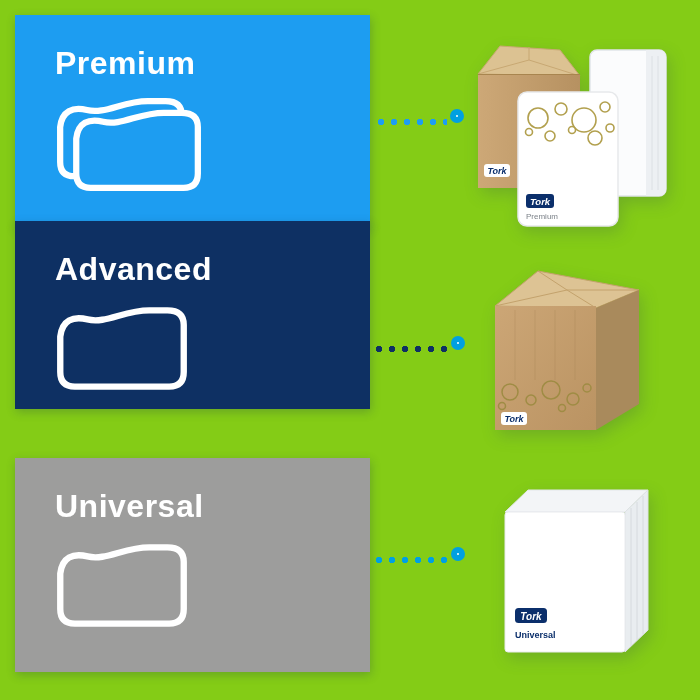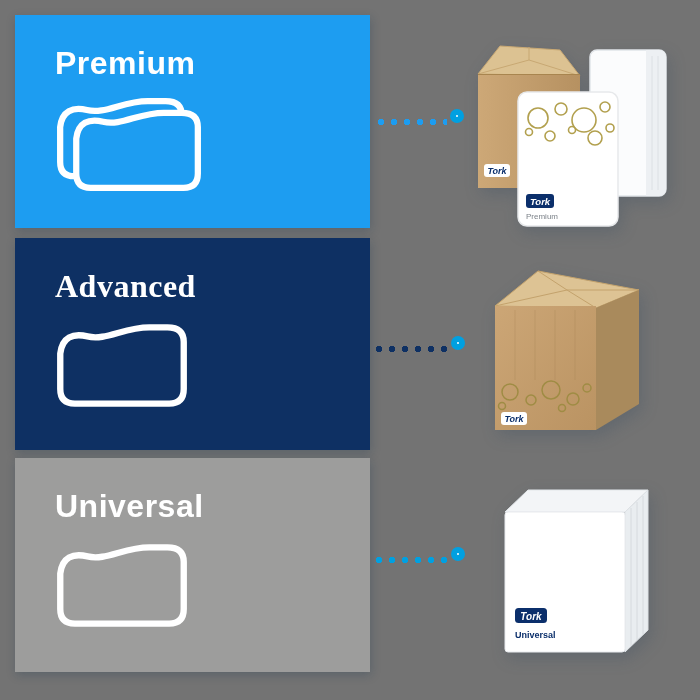--- a/index.html
+++ b/index.html
@@ -1,34 +1,34 @@
 <!DOCTYPE html>
 <html><head>
 <meta charset="utf-8">
 <style>
   * { box-sizing: border-box; }
   html, body { margin: 0; padding: 0; }
   .stage {
     position: relative;
     width: 700px;
     height: 700px;
-    background: #737373;
+    background: #84cc16;
     font-family: "Liberation Sans", sans-serif;
     overflow: hidden;
   }
 
   
   .tier {
     position: absolute;
     left: 15px;
     width: 355px;
     box-shadow: 1px 3px 9px rgba(20, 50, 80, 0.25);
   }
   .tier-premium   { top: 15px;  height: 213px; background: #1d9df1; }
-  .tier-advanced  { top: 238px; height: 212px; background: #0e3063; font-family: Liberation Serif, serif; }
+  .tier-advanced  { top: 221px; height: 188px; background: #0e3063; }
   .tier-universal { top: 458px; height: 214px; background: #9d9d9c; }
 
   .tier-label {
     position: absolute;
     left: 40px;
     top: 30px;
     margin: 0;
     color: #ffffff;
     font-size: 32px;
     font-weight: 700;

